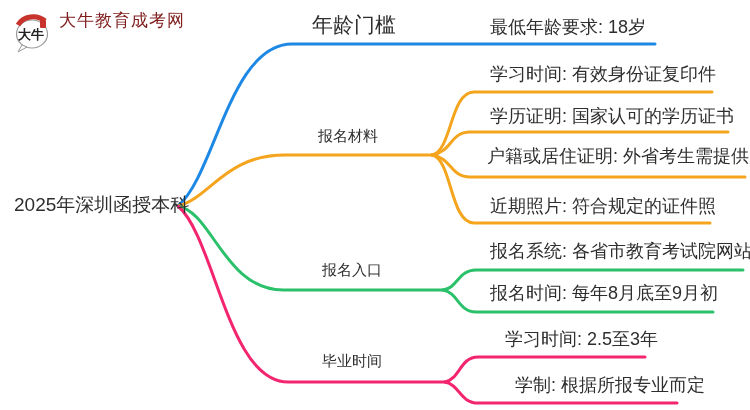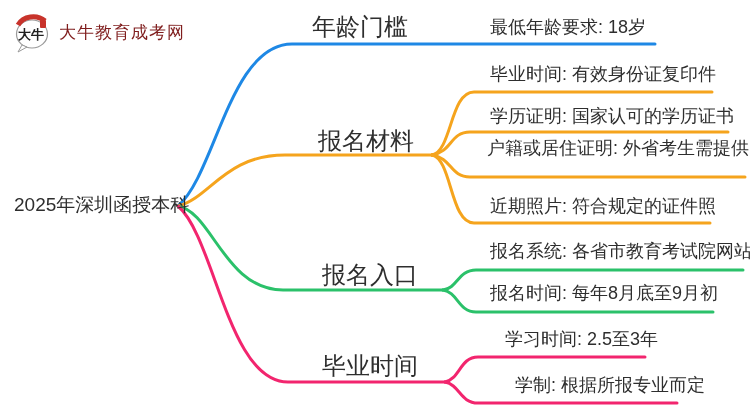--- a/index.html
+++ b/index.html
@@ -3,44 +3,44 @@
 <meta charset="utf-8">
 <style>
   html,body{margin:0;padding:0;}
   body{
     width:750px;height:410px;position:relative;background:#ffffff;
     font-family:"Liberation Sans","DejaVu Sans",sans-serif;
     overflow:hidden;
   }
   .node{position:absolute;color:#2e2e2e;white-space:nowrap;line-height:1.15;}
   .root-node{left:14px;top:194px;font-size:19px;text-align:center;}
-  .branch-label{font-size:24px;}
+  .branch-label{font-size:15px;}
   .child-label{font-size:18px;text-align:right;}
 
   
-  .lbl-age{left:312px;top:13px;font-size:24px;}
+  .lbl-age{left:312px;top:13px;font-size:21px;}
   .lbl-materials{left:318px;top:127px;}
   .lbl-entry{left:322px;top:261px;}
   .lbl-grad{left:322px;top:352px;}
 
   
   .c-age1{left:490px;top:17px;}
   .c-mat1{left:490px;top:64px;}
   .c-mat2{left:490px;top:106px;}
-  .c-mat3{left:487px;top:138px;}
+  .c-mat3{left:487px;top:146px;}
   .c-mat4{left:490px;top:196px;}
   .c-ent1{left:490px;top:241px;}
   .c-ent2{left:490px;top:283px;}
   .c-grad1{left:505px;top:329px;}
   .c-grad2{left:490px;top:375px;margin-left:25px;}
 
   svg.lines{position:absolute;left:0;top:0;}
 
   
-  .logo{position:absolute;left:14px;top:12px;display:flex;align-items:center;}
+  .logo{position:absolute;left:14px;top:12px;display:flex;}
   .logo-icon{width:38px;height:42px;position:relative;flex:0 0 auto;}
   .logo-text{margin-left:7px;}
   .logo-title{color:#7f1d1d;font-size:17px;font-weight:normal;letter-spacing:1px;line-height:1.1;}
   .logo-domain{color:#2e8b33;font-size:11.5px;font-weight:bold;letter-spacing:.2px;line-height:1.2;}
 </style>
 </head>
 <body>
 
 <svg class="lines" width="750" height="410" viewBox="0 0 750 410" fill="none" stroke-linecap="round" stroke-linejoin="round">
 
@@ -86,21 +86,21 @@
 
 <div class="node root-node">2025年深圳函授本科</div>
 
 <div class="node branch-label lbl-age">年龄门槛</div>
 <div class="node branch-label lbl-materials">报名材料</div>
 <div class="node branch-label lbl-entry">报名入口</div>
 <div class="node branch-label lbl-grad">毕业时间</div>
 
 <div class="node child-label c-age1">最低年龄要求: 18岁</div>
 
-<div class="node child-label c-mat1">毕业时间: 有效身份证复印件</div>
+<div class="node child-label c-mat1">学习时间: 有效身份证复印件</div>
 <div class="node child-label c-mat2">学历证明: 国家认可的学历证书</div>
 <div class="node child-label c-mat3">户籍或居住证明: 外省考生需提供</div>
 <div class="node child-label c-mat4">近期照片: 符合规定的证件照</div>
 
 <div class="node child-label c-ent1">报名系统: 各省市教育考试院网站</div>
 <div class="node child-label c-ent2">报名时间: 每年8月底至9月初</div>
 
 <div class="node child-label c-grad1">学习时间: 2.5至3年</div>
 <div class="node child-label c-grad2">学制: 根据所报专业而定</div>
 

